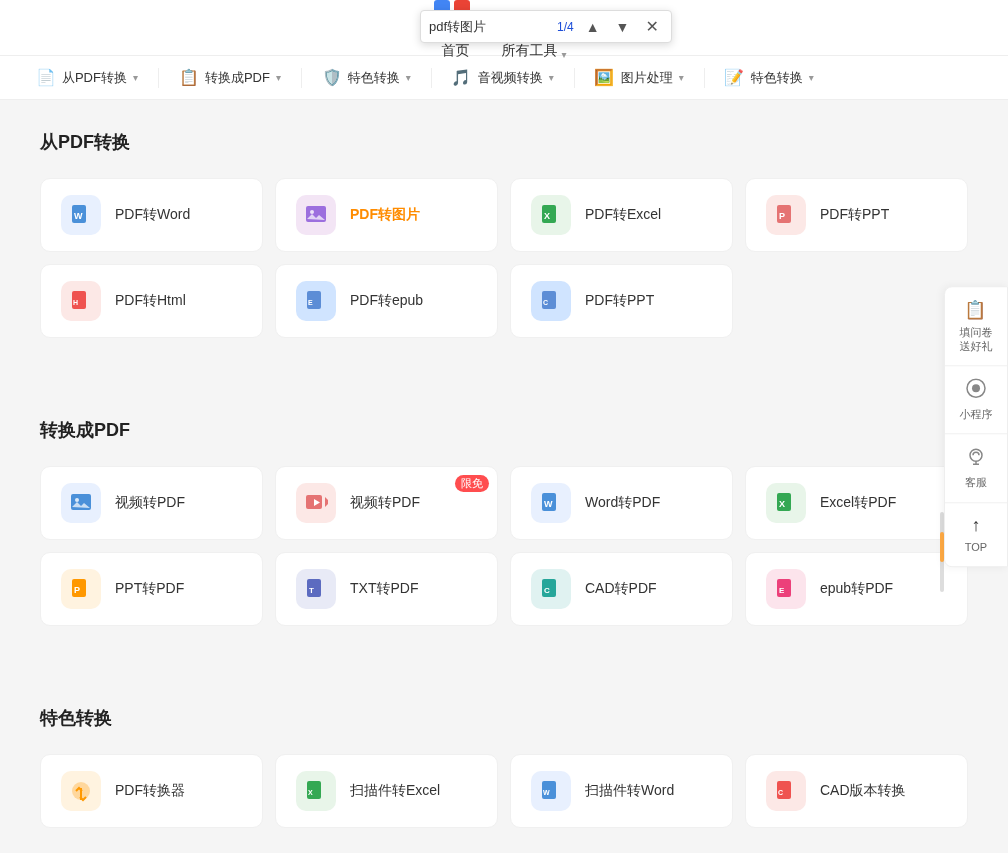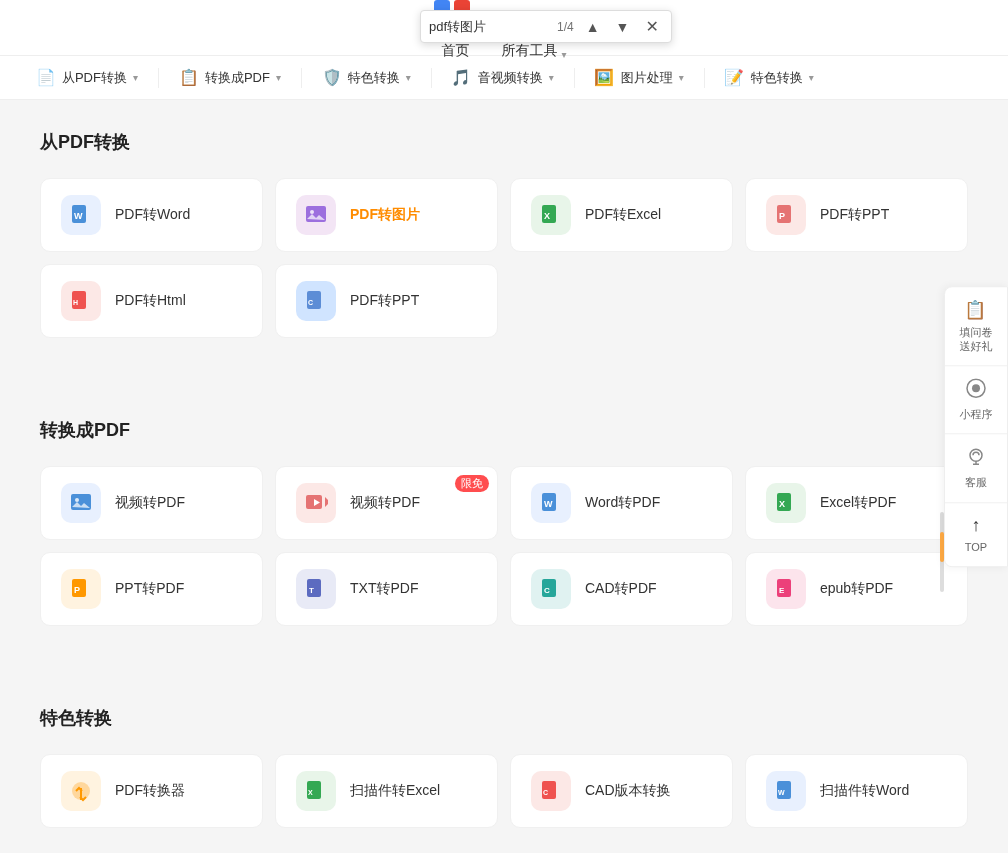--- a/index.html
+++ b/index.html
@@ -67,21 +67,21 @@
     }
     .search-bar-floating input {
       border: none;
       outline: none;
       font-size: 13px;
       width: 120px;
       color: #333;
     }
     .search-count {
       font-size: 12px;
-      color: #737373;
+      color: #1d4ed8;
       white-space: nowrap;
     }
     .search-nav-btn {
       background: none;
       border: none;
       cursor: pointer;
       padding: 2px 4px;
       color: #555;
       font-size: 14px;
     }
@@ -436,20 +436,29 @@
       <div class="tool-card">
         <div class="tool-icon icon-red">
           <svg width="24" height="24" viewBox="0 0 24 24">
               <rect x="3" y="2" width="14" height="18" rx="2" fill="#ef5350"></rect>
               <text x="4" y="16" font-size="7" fill="white" font-weight="bold">H</text>
             </svg>
         </div>
         <span class="tool-name">PDF转Html</span>
       </div>
 
+      <div class="tool-card">
+        <div class="tool-icon icon-blue-dark">
+          <svg width="24" height="24" viewBox="0 0 24 24">
+              <rect x="3" y="2" width="14" height="18" rx="2" fill="#5c8dd6"></rect>
+              <text x="4" y="16" font-size="7" fill="white" font-weight="bold">E</text>
+            </svg>
+        </div>
+        <span class="tool-name">PDF转epub</span>
+      </div>
 
       <div class="tool-card">
         <div class="tool-icon icon-blue-dark">
           <svg width="24" height="24" viewBox="0 0 24 24">
               <rect x="3" y="2" width="14" height="18" rx="2" fill="#5c8dd6"></rect>
               <text x="4" y="16" font-size="7" fill="white" font-weight="bold">C</text>
             </svg>
         </div>
         <span class="tool-name">PDF转PPT</span>
       </div>
@@ -570,37 +579,37 @@
         <div class="tool-icon icon-green">
           <svg width="24" height="24" viewBox="0 0 24 24">
               <rect x="3" y="2" width="14" height="18" rx="2" fill="#34a853"></rect>
               <text x="4" y="16" font-size="7" fill="white" font-weight="bold">X</text>
             </svg>
         </div>
         <span class="tool-name">扫描件转Excel</span>
       </div>
 
       <div class="tool-card">
+        <div class="tool-icon icon-blue">
+          <svg width="24" height="24" viewBox="0 0 24 24">
+              <rect x="3" y="2" width="14" height="18" rx="2" fill="#4a90d9"></rect>
+              <text x="4" y="16" font-size="7" fill="white" font-weight="bold">W</text>
+            </svg>
+        </div>
+        <span class="tool-name">扫描件转Word</span>
+      </div>
+
+      <div class="tool-card">
         <div class="tool-icon icon-red">
           <svg width="24" height="24" viewBox="0 0 24 24">
               <rect x="3" y="2" width="14" height="18" rx="2" fill="#ef5350"></rect>
               <text x="4" y="16" font-size="7" fill="white" font-weight="bold">C</text>
             </svg>
         </div>
         <span class="tool-name">CAD版本转换</span>
-      </div>
-
-      <div class="tool-card">
-        <div class="tool-icon icon-blue">
-          <svg width="24" height="24" viewBox="0 0 24 24">
-              <rect x="3" y="2" width="14" height="18" rx="2" fill="#4a90d9"></rect>
-              <text x="4" y="16" font-size="7" fill="white" font-weight="bold">W</text>
-            </svg>
-        </div>
-        <span class="tool-name">扫描件转Word</span>
       </div>
 
     </div>
   </div>
 
 </div>
 
 <div class="right-sidebar">
   <div class="sidebar-item">
     <span class="s-icon">📋</span>

